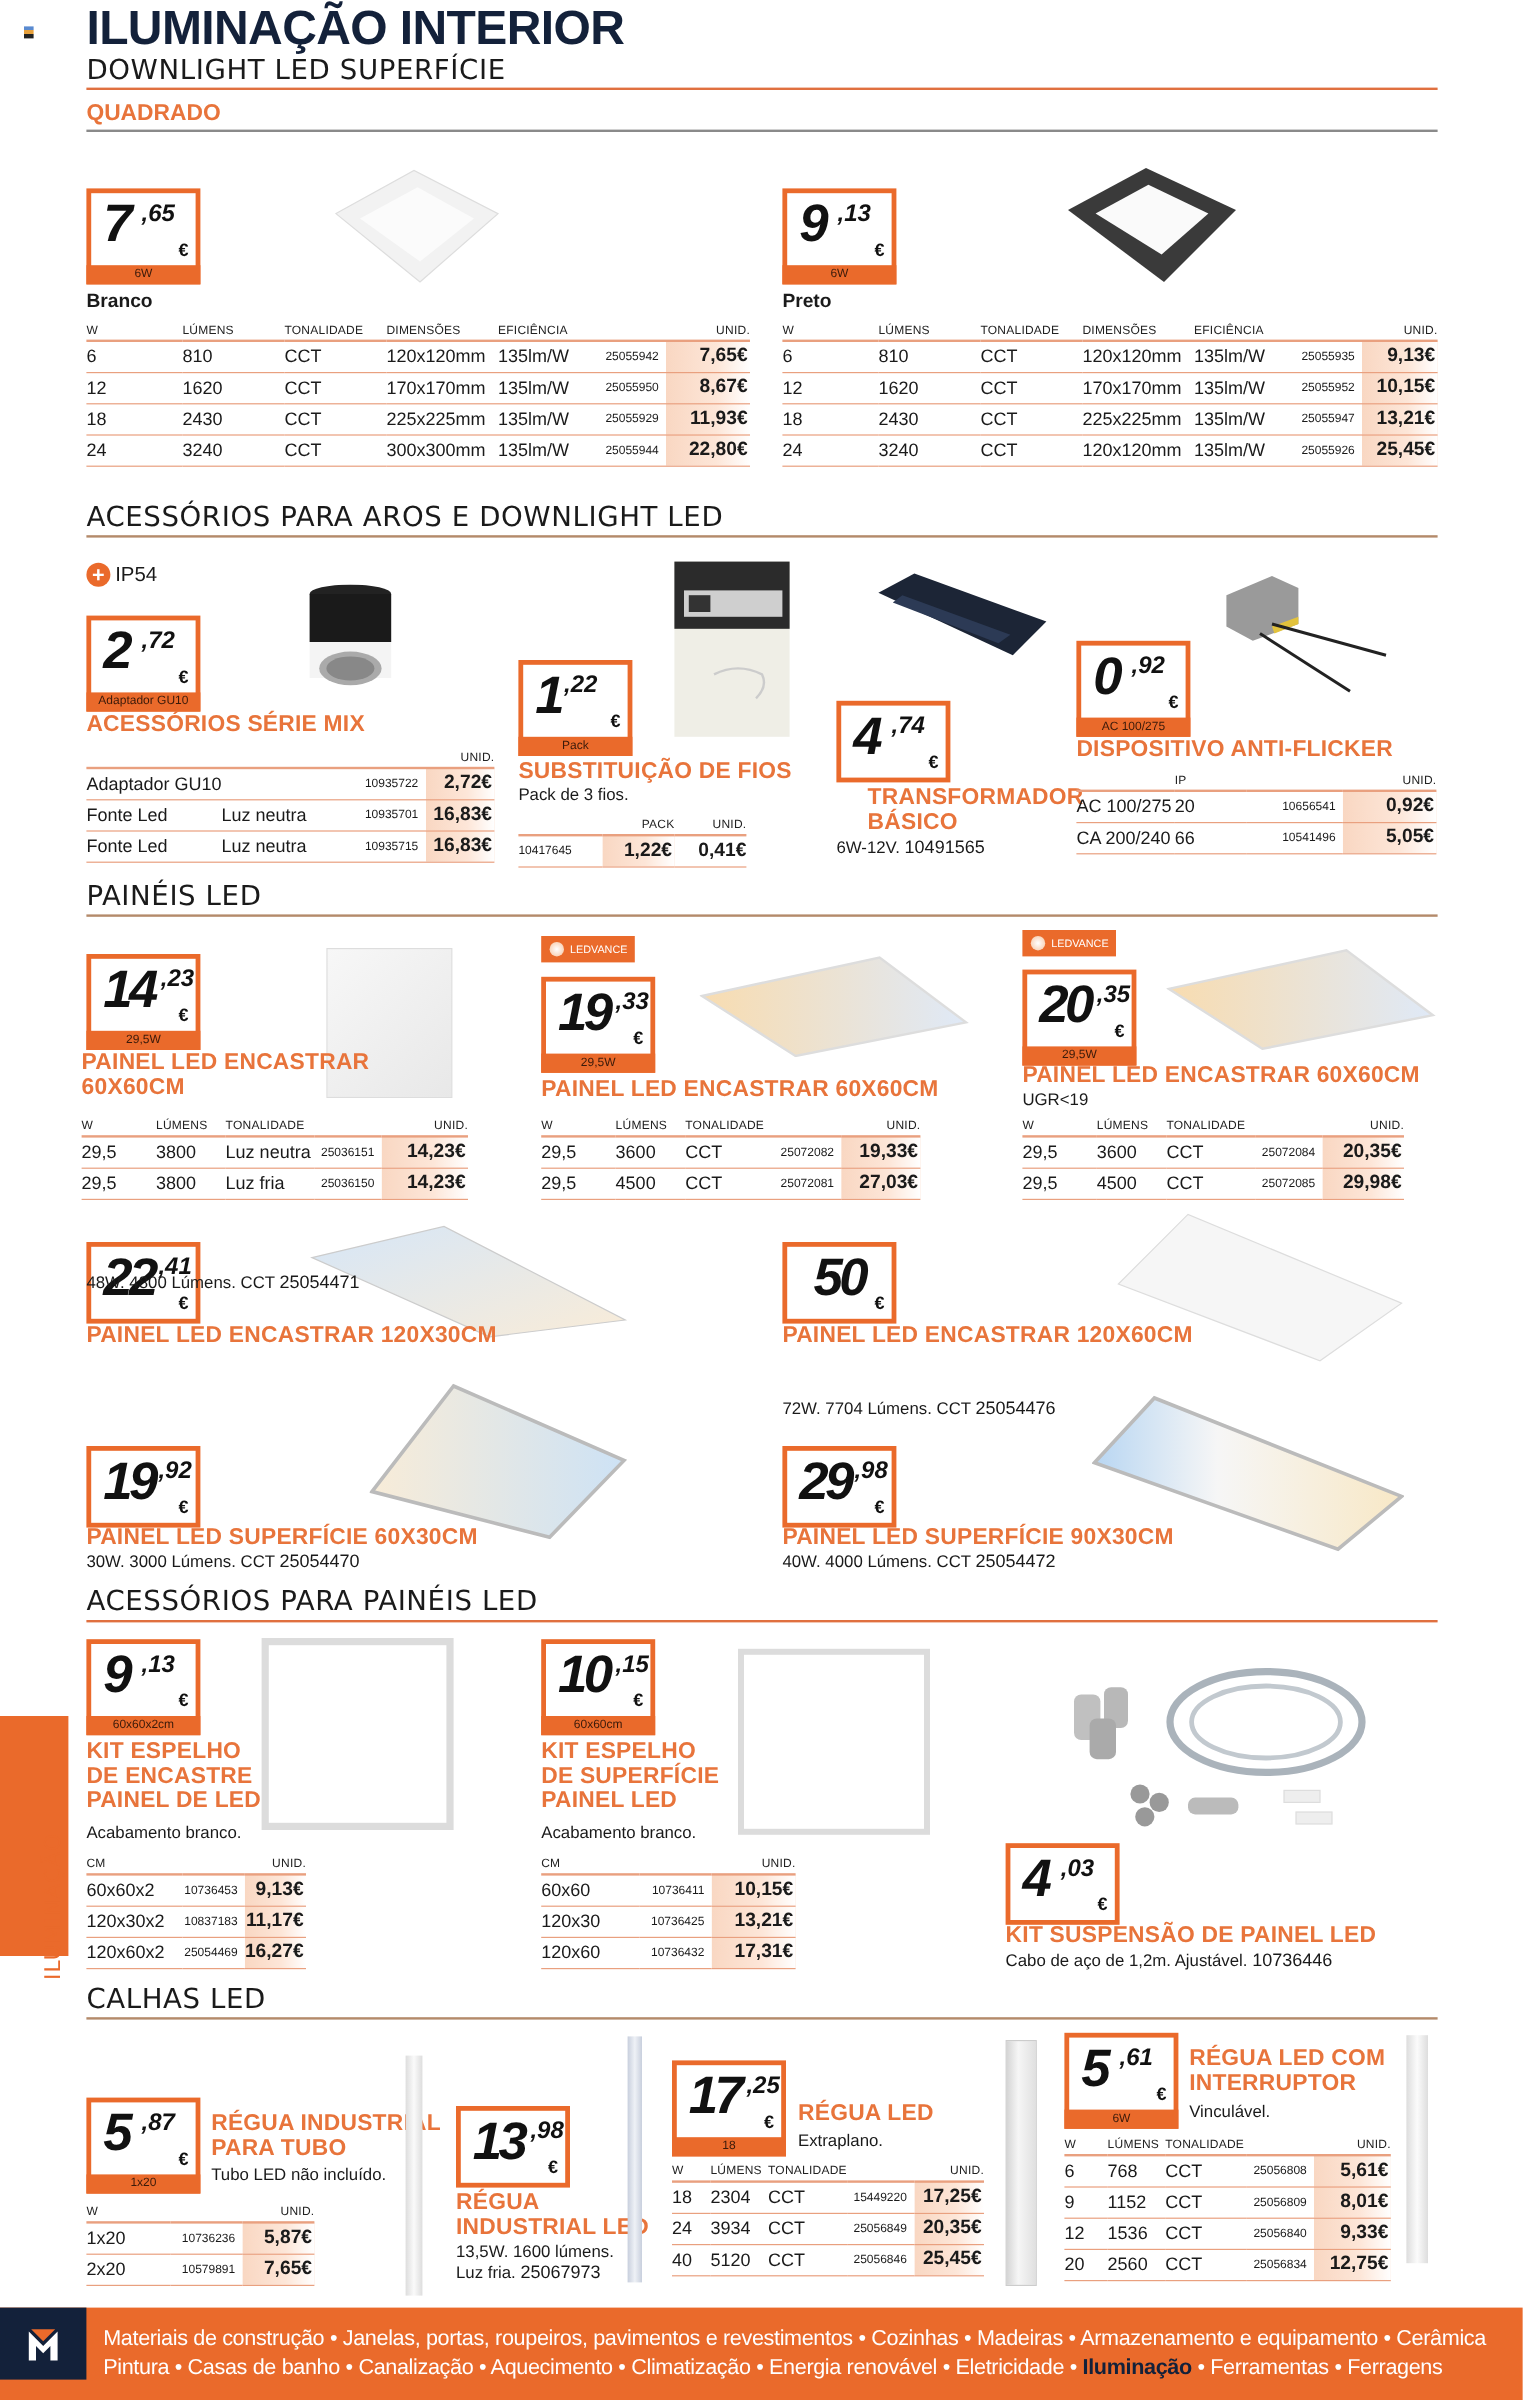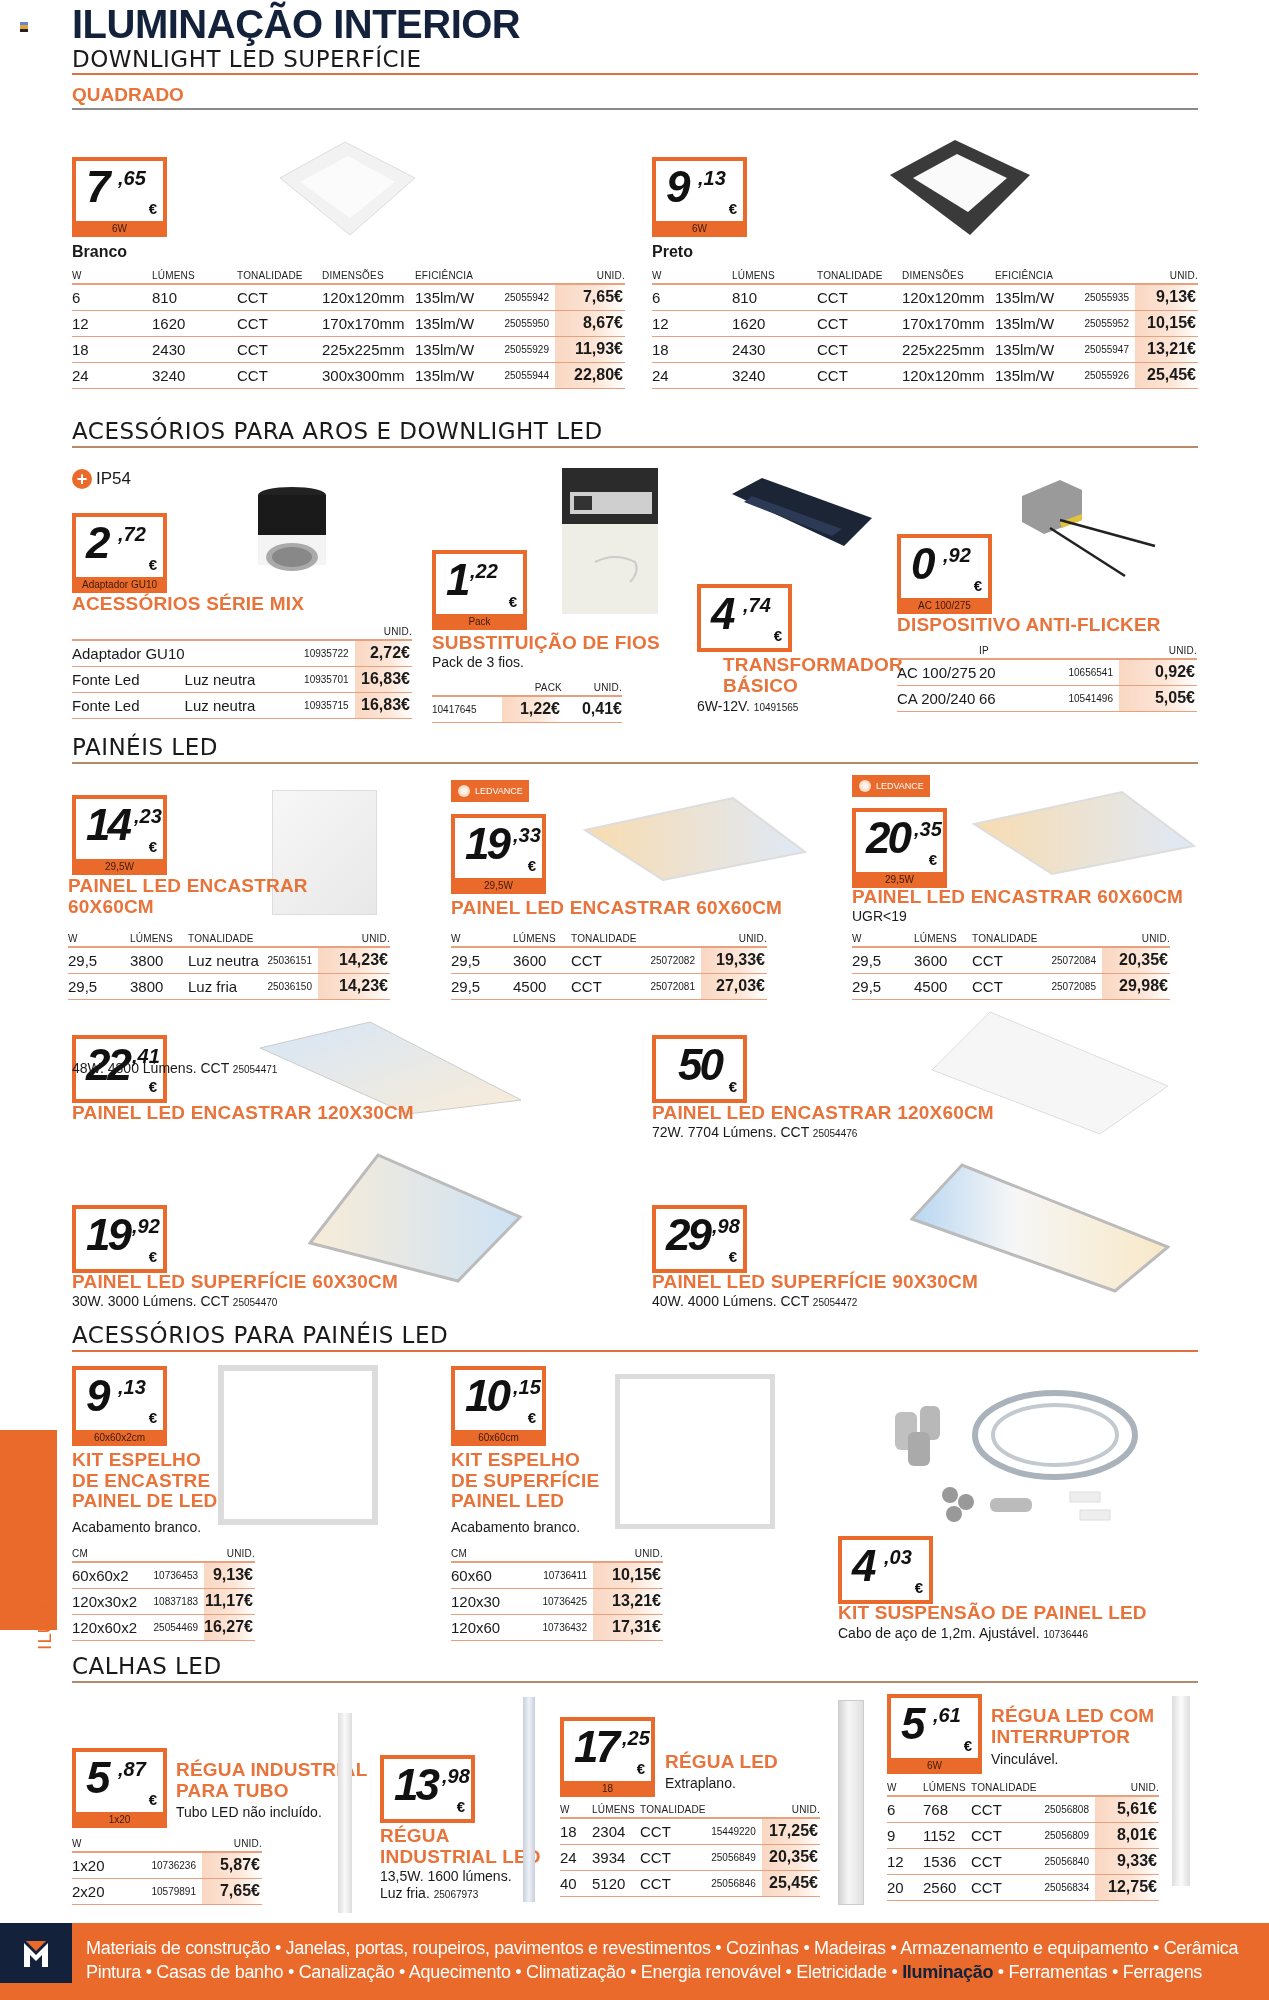--- a/index.html
+++ b/index.html
@@ -7,21 +7,21 @@
 body{position:relative;font-family:"Liberation Sans Narrow","Liberation Sans",sans-serif;color:#1a1a1a}
 .abs{position:absolute}
 .h1{left:72px;top:2px;font-size:40px;font-weight:bold;color:#13213a;letter-spacing:-0.5px}
 .h2{font-family:"DejaVu Sans",sans-serif;font-size:23px;color:#1a1a1a;letter-spacing:0.5px}
 .rule{height:2px;background:#b48a6a}
 .rule-o{height:2px;background:#e07040}
 .rule-g{height:2px;background:#8a8a8a}
 .cat{font-weight:bold;color:#e8743b;font-size:19px}
 .title-o{font-weight:bold;color:#e8743b;font-size:19px;line-height:1.08;letter-spacing:0.2px}
 .desc{font-size:14px;color:#1a1a1a;line-height:1.2}
-.desc .code{font-size:10px}
+.desc .code{font-size:15px}
 .mark{left:20px;top:22px;width:8px;height:10px;background:linear-gradient(#5a8ad0 0 33%,#e7a13c 33% 66%,#222 66%)}
 
 .tag{position:absolute;border:4px solid #ea6a2b;background:#fff;width:95px}
 .tag .box{position:relative;height:60px}
 .tag .int{position:absolute;left:10px;top:4px;font-size:44px;font-weight:bold;font-style:italic;color:#111;letter-spacing:-3px;line-height:1}
 .tag .dec{position:absolute;top:6px;font-size:20px;font-weight:bold;font-style:italic;color:#111}
 .tag .eur{position:absolute;right:6px;bottom:4px;font-size:15px;font-weight:bold;color:#111}
 .tag .foot{background:#ea6a2b;color:#3a1a0a;font-size:10px;text-align:center;height:16px;line-height:16px;margin:0 -4px -4px}
 
 table{border-collapse:collapse;position:absolute;font-size:15px}
@@ -509,21 +509,21 @@
       <span class="dec" style="left:70px"></span>
       <span class="eur">€</span>
     </div>
 </div>
 <div class="img" style="left:930px;top:1010px;width:240px;height:125px">
   <svg width="240" height="125">
       <polygon points="2,60 60,2 238,76 170,124" fill="#f6f6f6" stroke="#ddd"></polygon>
     </svg>
 </div>
 <div class="abs title-o" style="left:652px;top:1103px">PAINEL LED ENCASTRAR 120X60CM</div>
-<div class="abs desc" style="left:652px;top:1124px"><span>72W. 7704 Lúmens. CCT</span> <span class="code">25054476</span></div>
+<div class="abs desc" style="left:652px;top:1165px"><span>72W. 7704 Lúmens. CCT</span> <span class="code">25054476</span></div>
 
 <div class="tag" style="left:72px;top:1205px">
   <div class="box">
       <span class="int">19</span>
       <span class="dec" style="left:56px">,92</span>
       <span class="eur">€</span>
     </div>
 </div>
 <div class="img" style="left:308px;top:1153px;width:215px;height:130px">
   <svg width="215" height="130">

